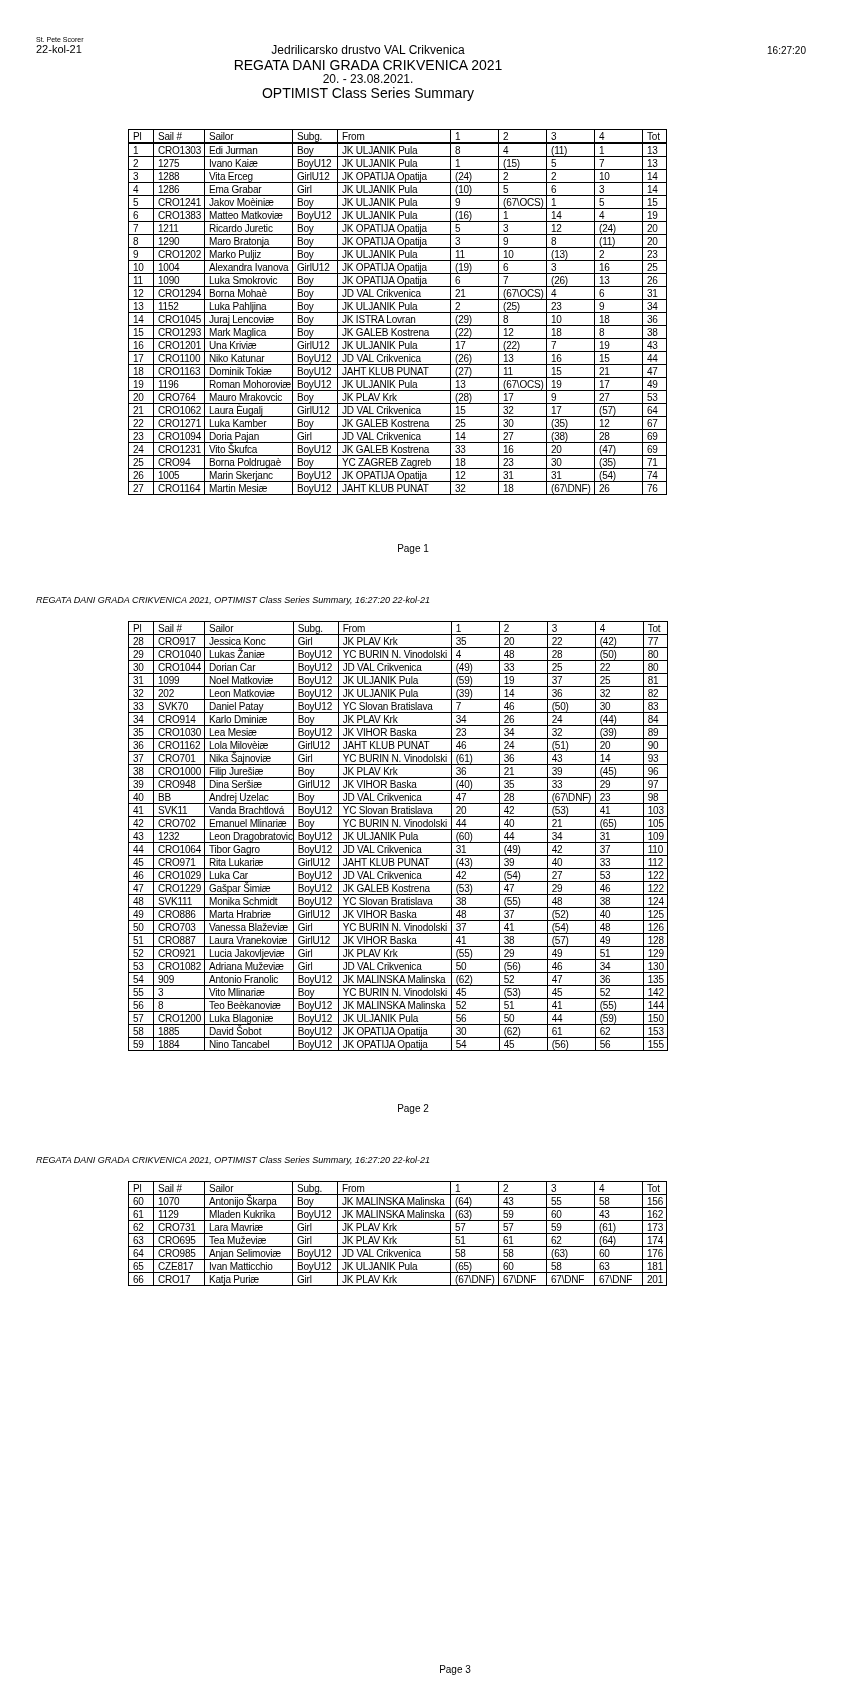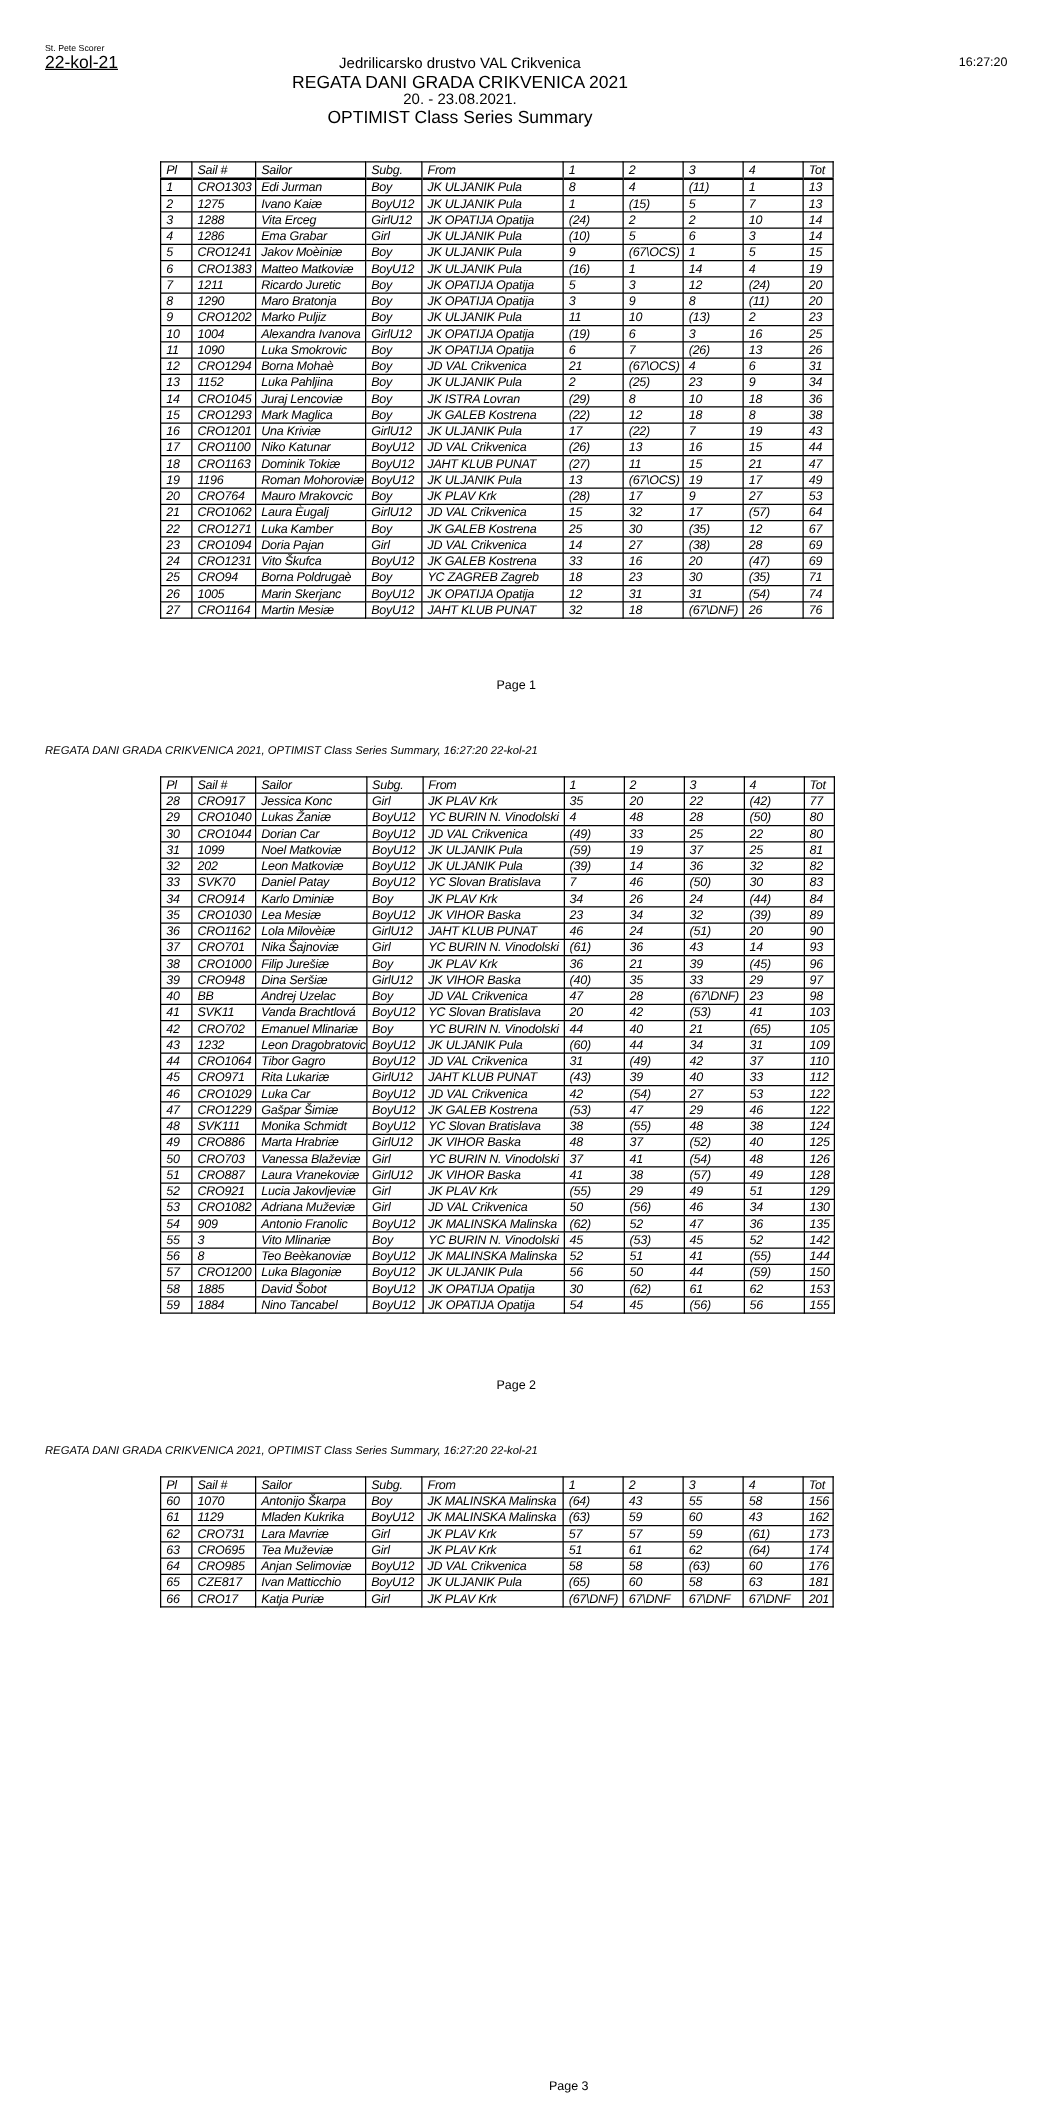--- a/index.html
+++ b/index.html
@@ -2,32 +2,31 @@
 <html><head>
 <meta charset="utf-8">
 <style>
   html, body { margin: 0; padding: 0; background: #ffffff; }
   body {
     width: 842px; height: 1695px; position: relative; overflow: hidden;
     font-family: "Liberation Sans", sans-serif; color: #000;
   }
   .abs { position: absolute; }
   .scorer { left: 36px; top: 36px; font-size: 7px; line-height: 8px; }
-  .date-left { left: 36px; top: 44px; font-size: 14px; line-height: 10px; text-decoration: underline; }
+  .date-left { left: 36px; top: 44px; font-size: 11px; line-height: 10px; }
   .time-right { right: 36px; top: 45px; font-size: 10px; line-height: 11px; }
   .header {
     left: 0; width: 736px; top: 44px; text-align: center;
     font-size: 12px; line-height: 13.5px;
   }
   .header .big { font-size: 14px; line-height: 15px; }
   table.results {
     position: absolute; left: 128px; border-collapse: collapse;
     font-size: 10px; line-height: 11px; table-layout: fixed;
     font-stretch: condensed;
-    font-style: italic;
   }
   table.results td, table.results th {
     border: 1px solid #000; padding: 0 0 0 4px; height: 12px;
     text-align: left; font-weight: normal; white-space: nowrap; overflow: hidden;
     letter-spacing: -0.2px;
   }
   table.results.thick thead th { border-bottom: 2px solid #000; }
   .c-pl { width: 25px; }
   .c-sail { width: 51px; }
   .c-sailor { width: 88px; }

